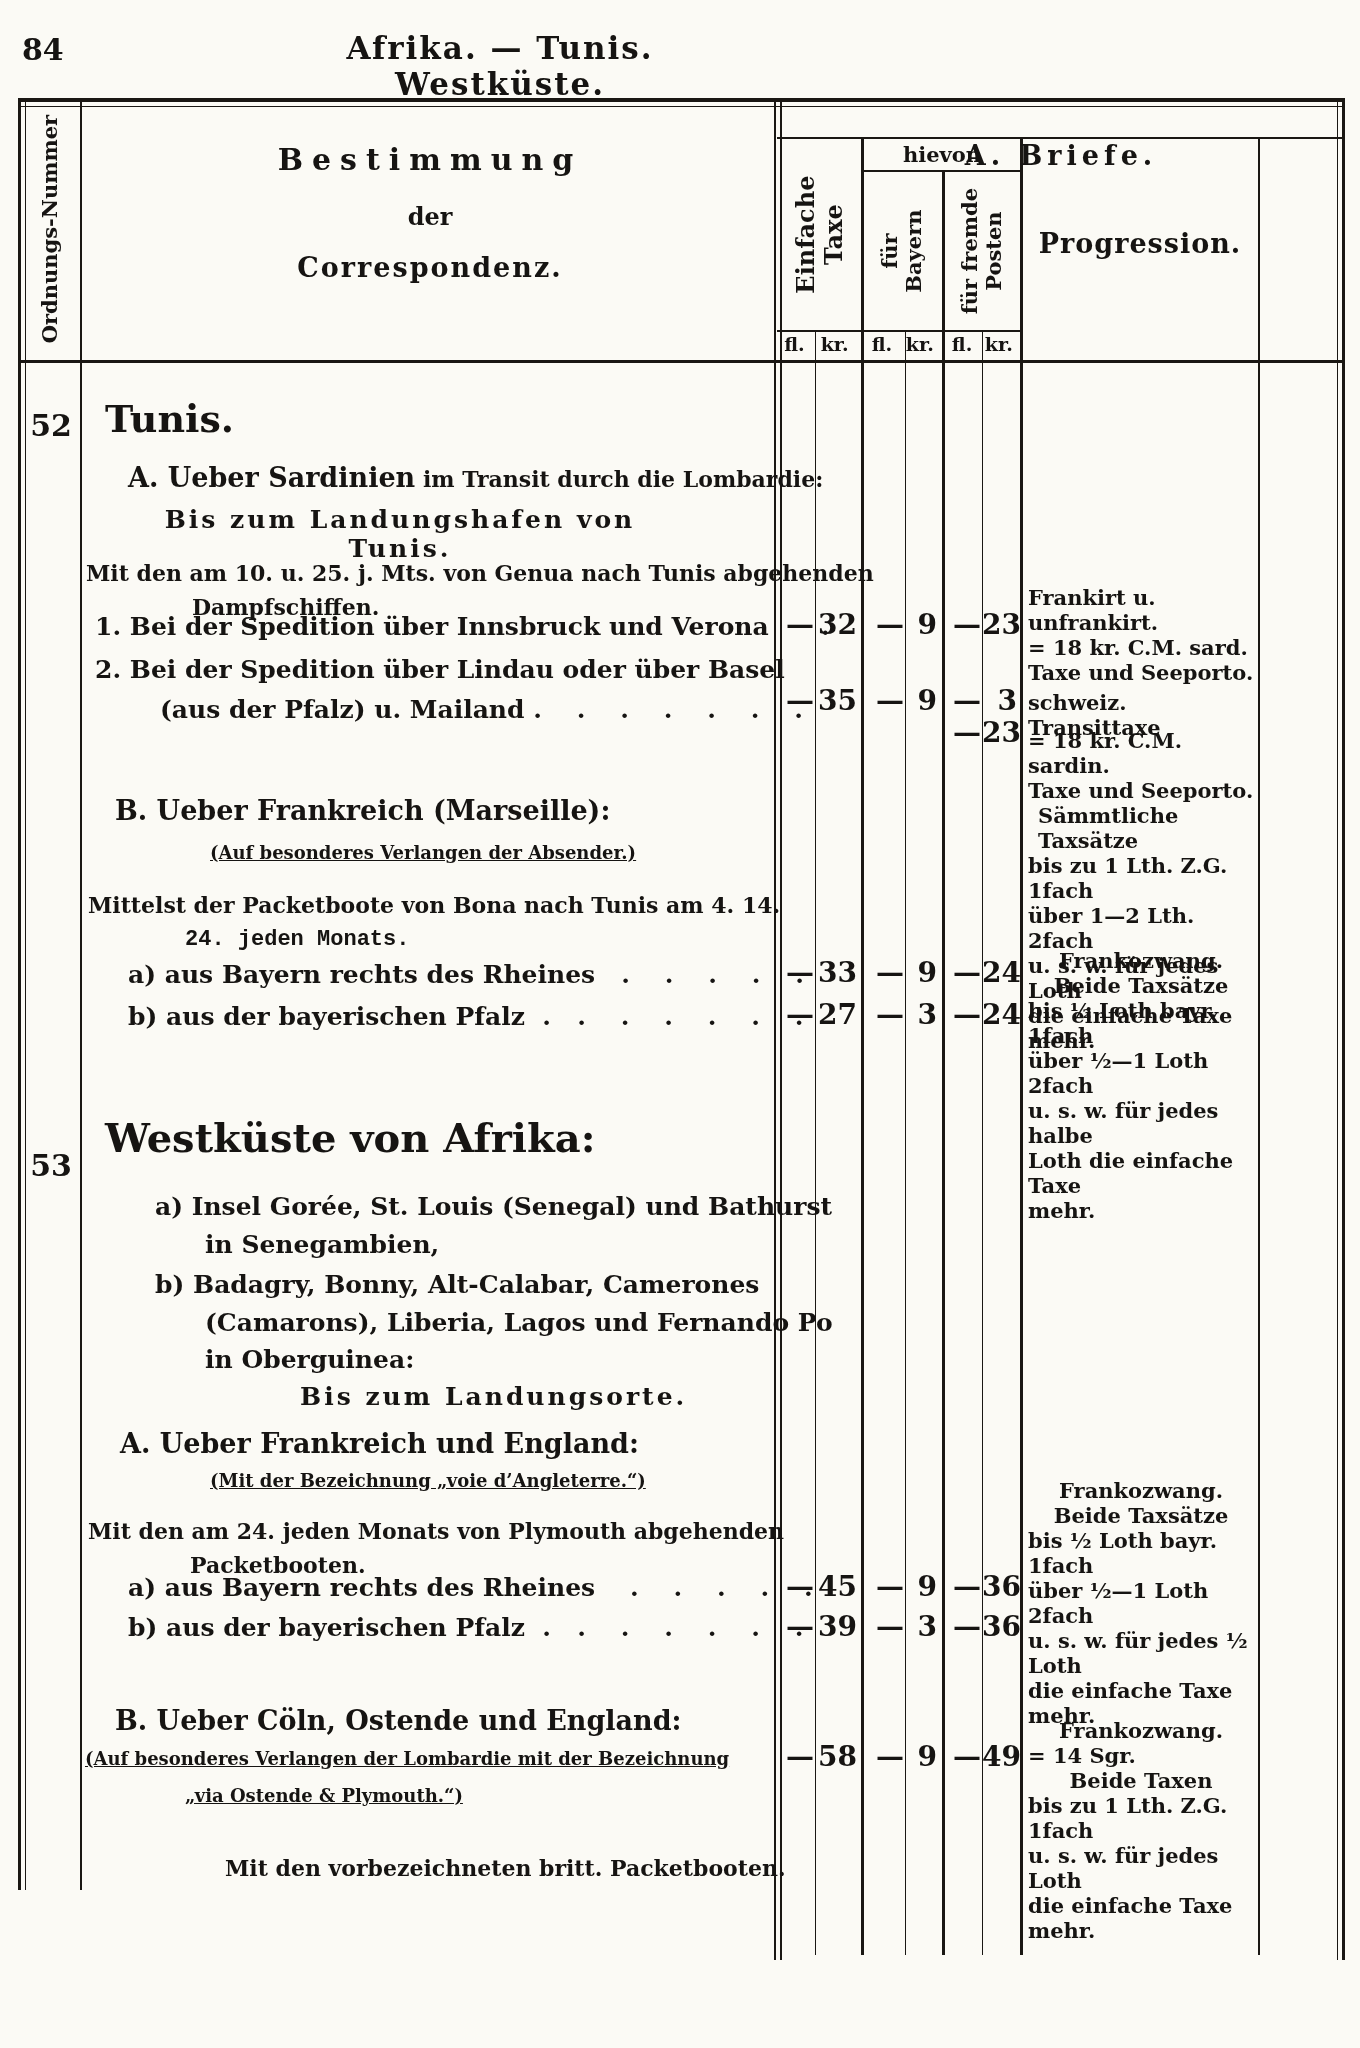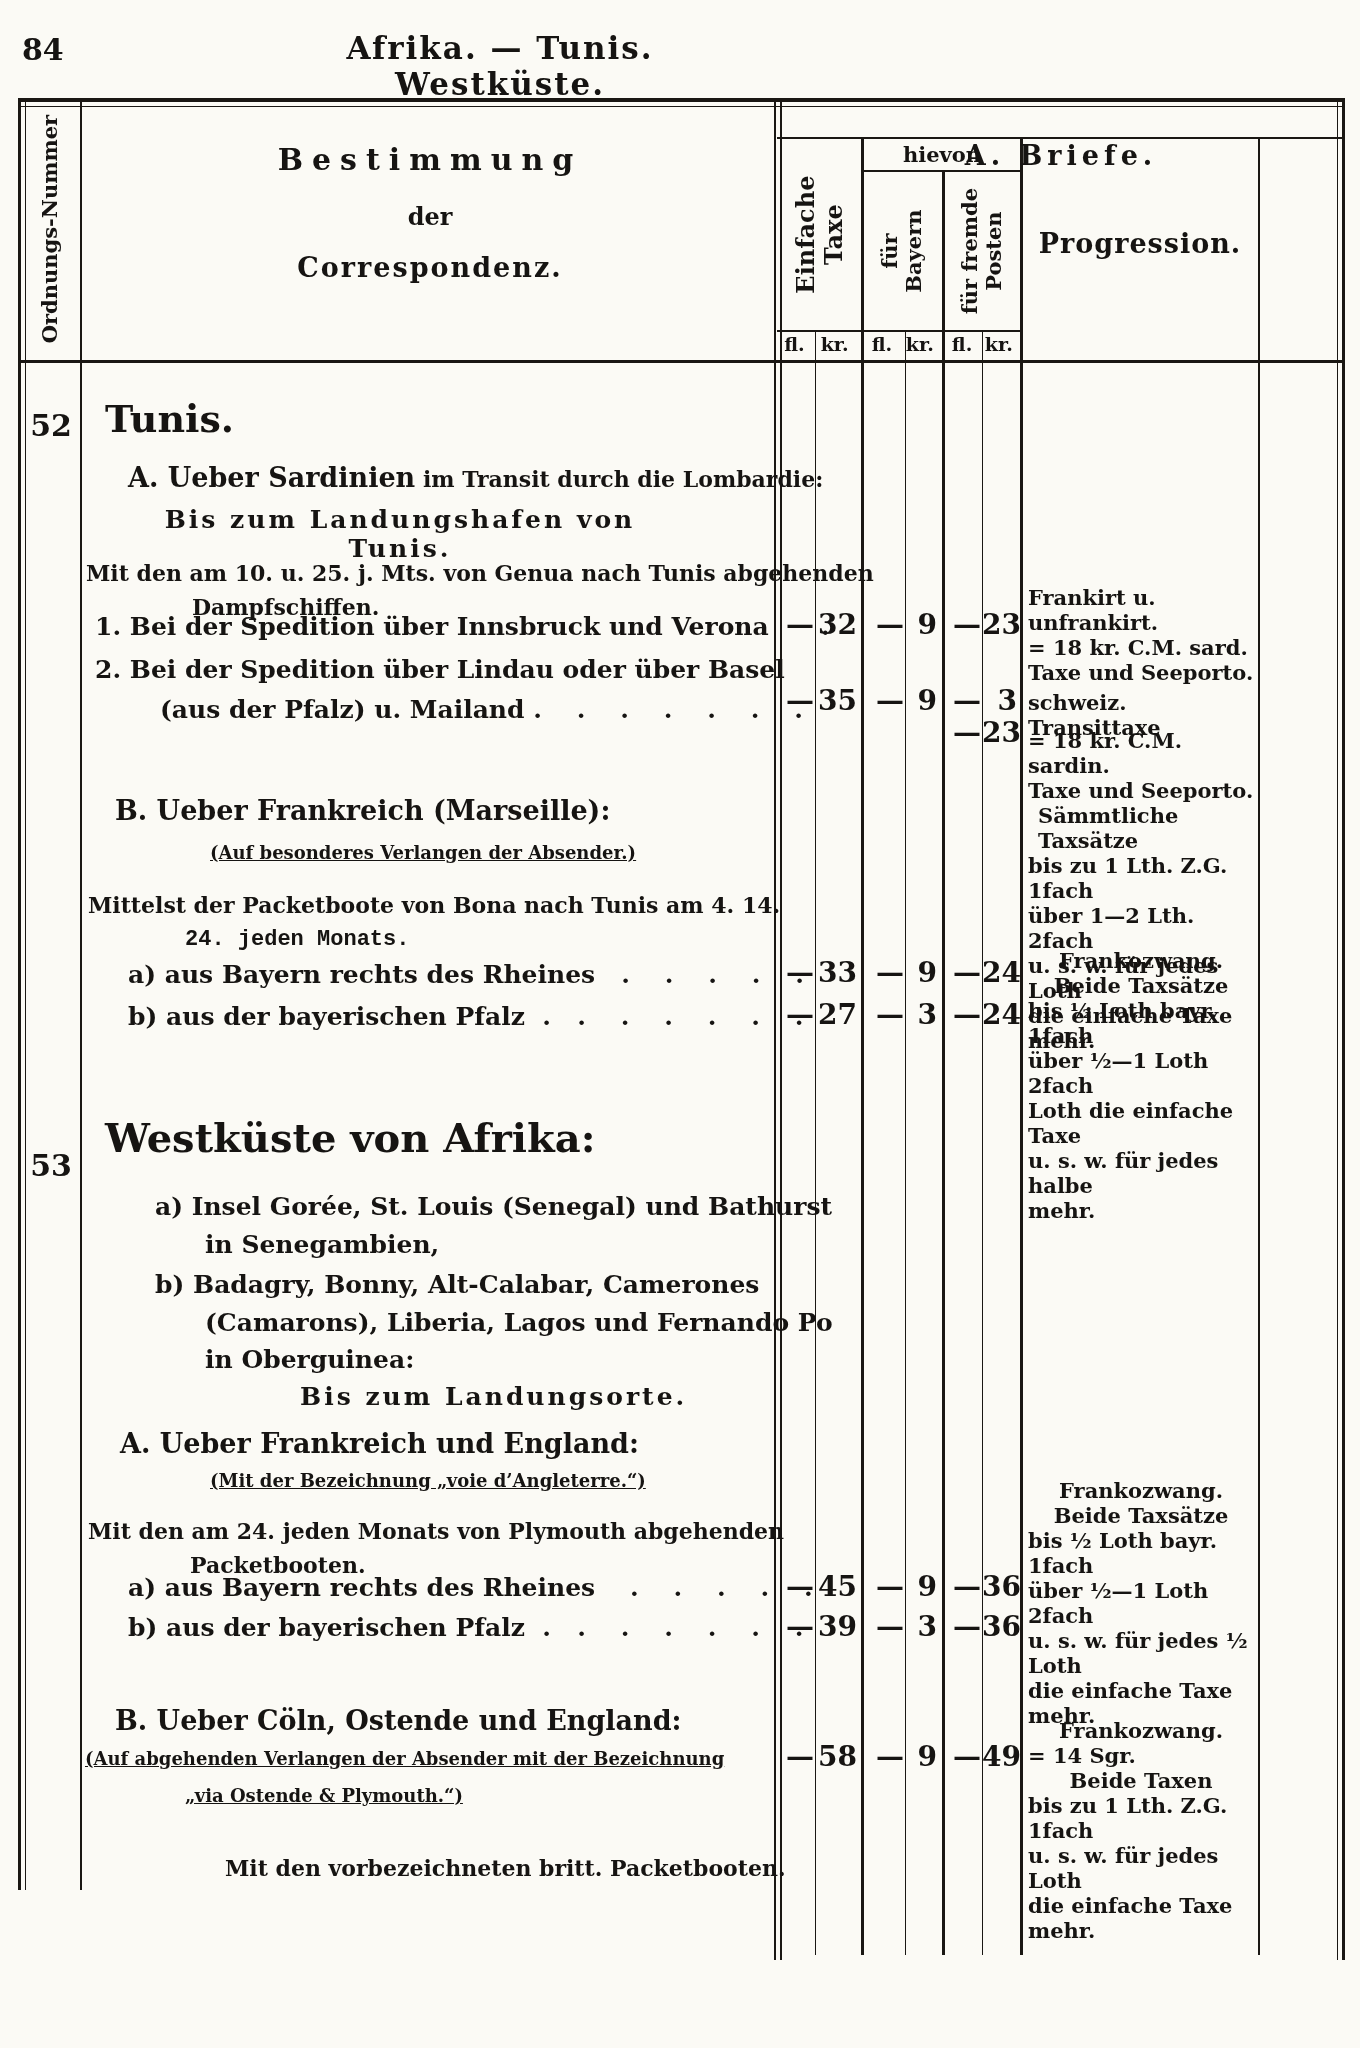--- a/index.html
+++ b/index.html
@@ -119,21 +119,21 @@
 <div class="abs item" style="left:205px;top:1308px;">(Camarons), Liberia, Lagos und Fernando Po</div>
 <div class="abs item" style="left:205px;top:1345px;">in Oberguinea:</div>
 <div class="abs item sp" style="left:300px;top:1382px;">Bis zum Landungsorte.</div>
 <div class="abs h2" style="left:120px;top:1428px;">A.  Ueber Frankreich und England:</div>
 <div class="abs par" style="left:210px;top:1470px;">(Mit der Bezeichnung „voie d’Angleterre.“)</div>
 <div class="abs note" style="left:88px;top:1506px;">Mit den am 24. jeden Monats von Plymouth abgehenden</div>
 <div class="abs note" style="left:190px;top:1540px;">Packetbooten.</div>
 <div class="abs item pre" style="left:128px;top:1573px;">a) aus Bayern rechts des Rheines    .    .    .    .    .</div>
 <div class="abs item pre" style="left:128px;top:1613px;">b) aus der bayerischen Pfalz  .   .    .    .    .    .    .</div>
 <div class="abs h2" style="left:115px;top:1705px;">B.  Ueber Cöln, Ostende und England:</div>
-<div class="abs par" style="left:85px;top:1748px;">(Auf abgehenden Verlangen der Absender mit der Bezeichnung</div>
+<div class="abs par" style="left:85px;top:1748px;">(Auf besonderes Verlangen der Lombardie mit der Bezeichnung</div>
 <div class="abs par" style="left:185px;top:1785px;">„via Ostende &amp; Plymouth.“)</div>
 <div class="abs note" style="left:225px;top:1843px;">Mit den vorbezeichneten britt. Packetbooten.</div>
 
 <div class="numrow" style="top:608px;">
   <span class="wA">—</span>
     <span class="wB">32</span>
     <span class="wC">—</span>
     <span class="wD">9</span>
     <span class="wE">—</span>
     <span class="wF">23</span>
@@ -210,22 +210,22 @@
   <div>bis zu 1 Lth. Z.G. 1fach</div>
   <div>über 1—2 Lth. 2fach</div>
   <div>u. s. w. für jedes Loth</div>
   <div>die einfache Taxe mehr.</div>
 </div>
 <div class="prog" style="top:948px;">
   <div class="cl">Frankozwang.</div>
   <div class="cl">Beide Taxsätze</div>
   <div>bis ½ Loth bayr. 1fach</div>
   <div>über ½—1 Loth 2fach</div>
+  <div>u. s. w. für jedes halbe</div>
   <div>Loth die einfache Taxe</div>
-  <div>u. s. w. für jedes halbe</div>
   <div>mehr.</div>
 </div>
 <div class="prog" style="top:1478px;">
   <div class="cl">Frankozwang.</div>
   <div class="cl">Beide Taxsätze</div>
   <div>bis ½ Loth bayr. 1fach</div>
   <div>über ½—1 Loth 2fach</div>
   <div>u. s. w. für jedes ½ Loth</div>
   <div>die einfache Taxe mehr.</div>
 </div>

